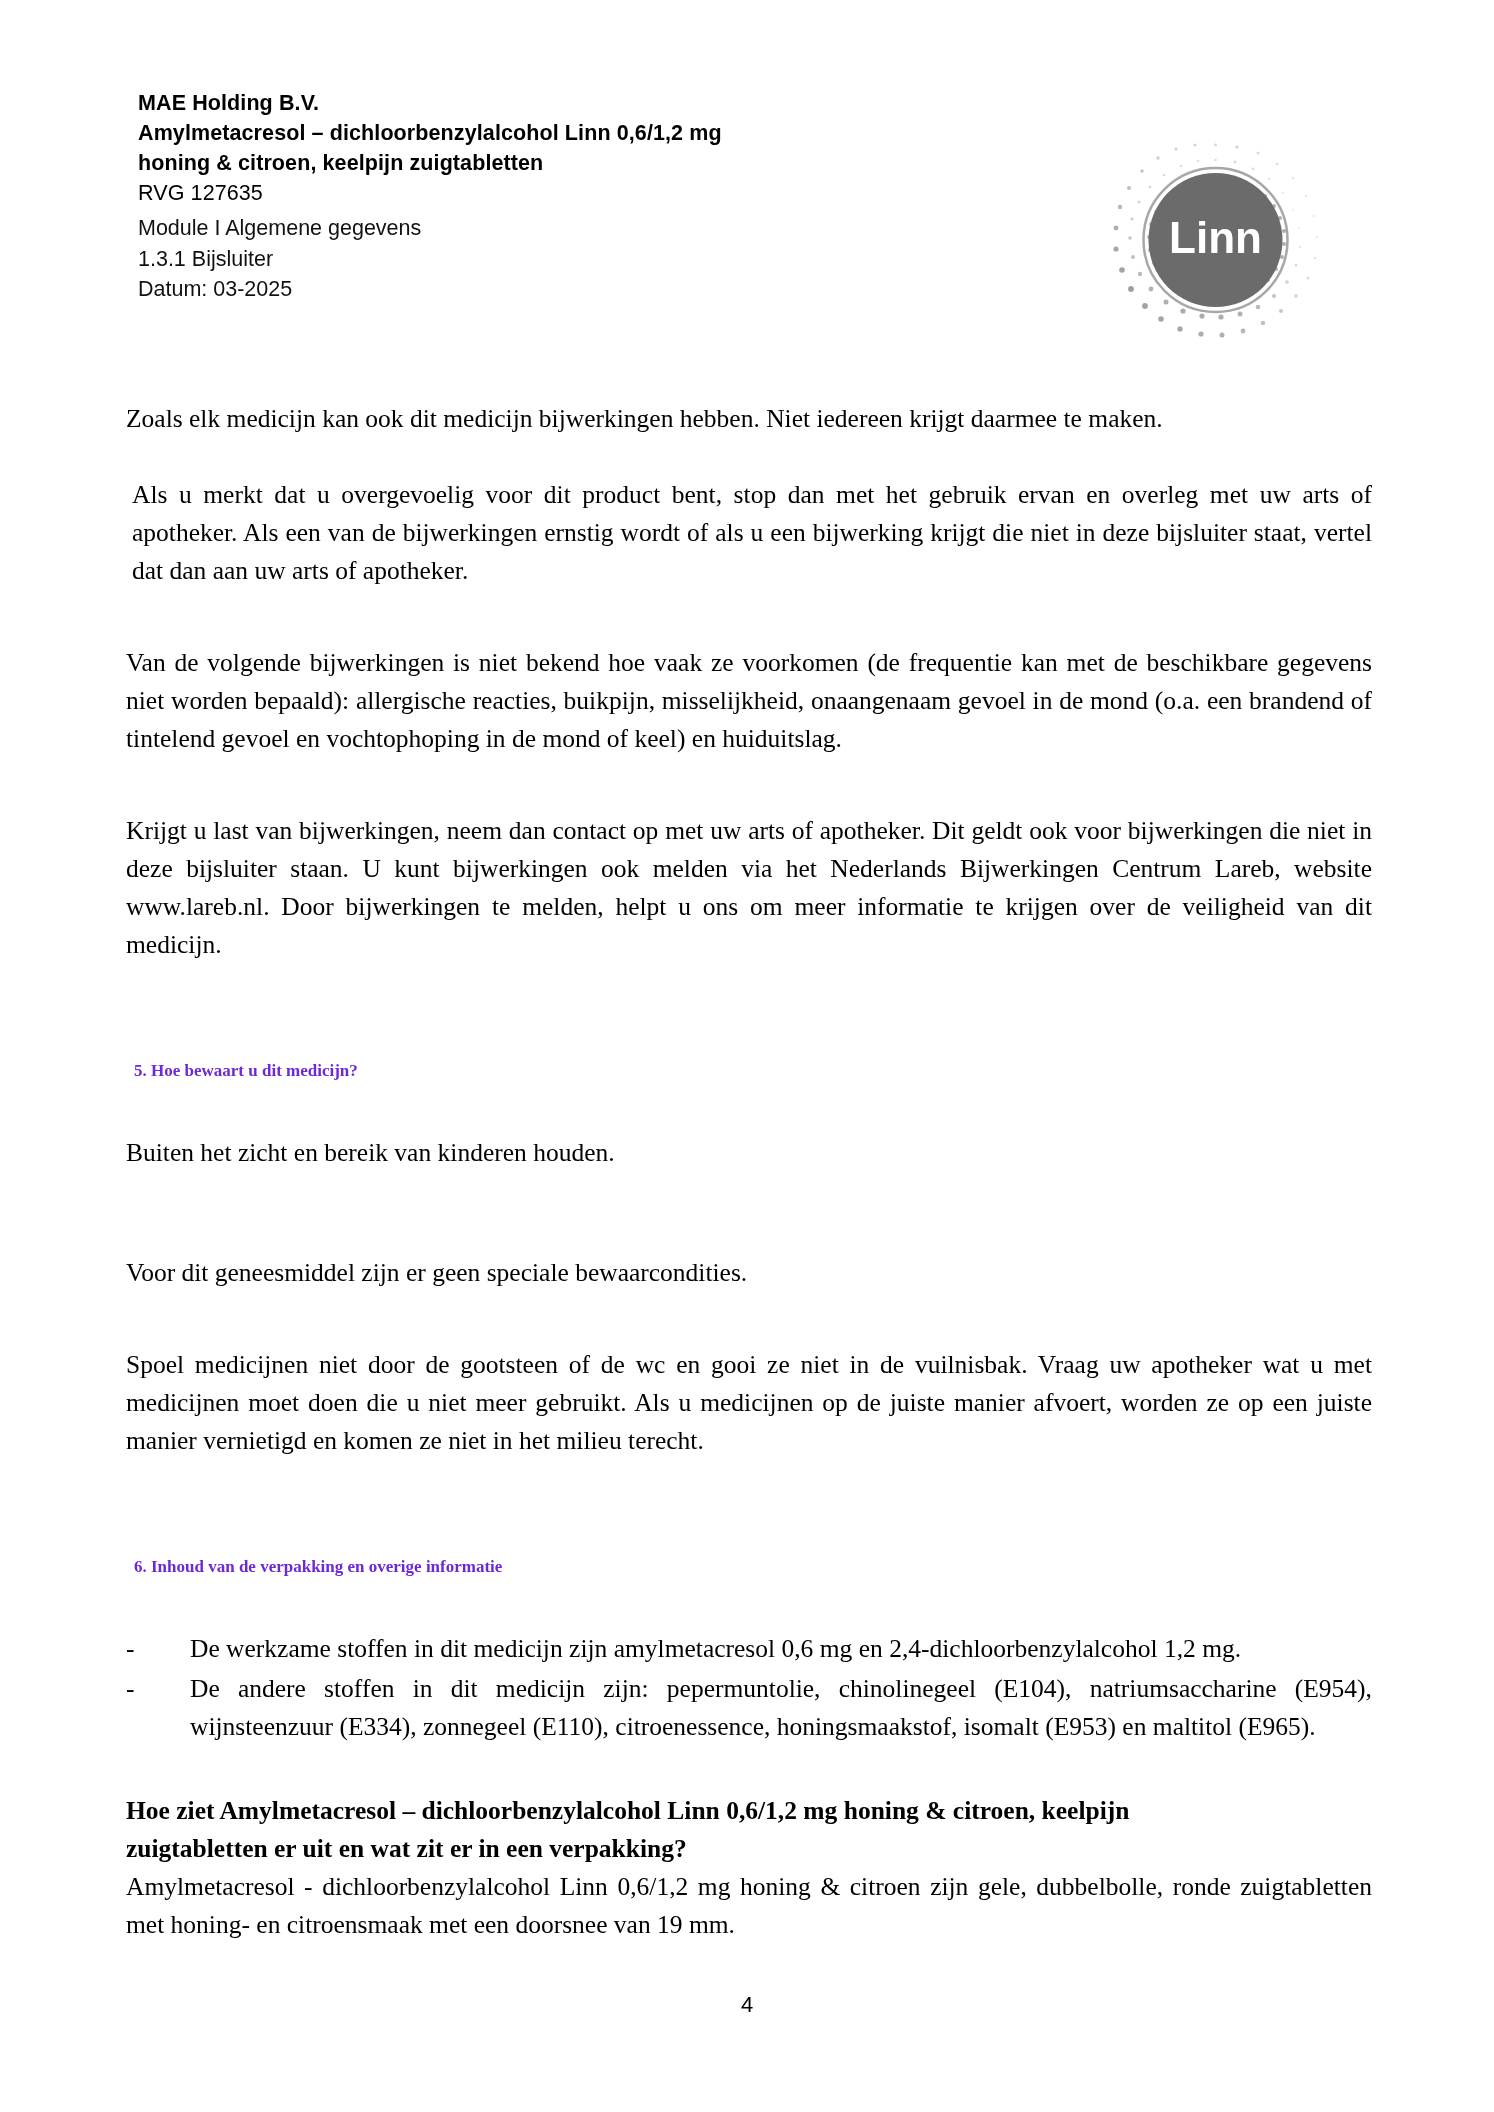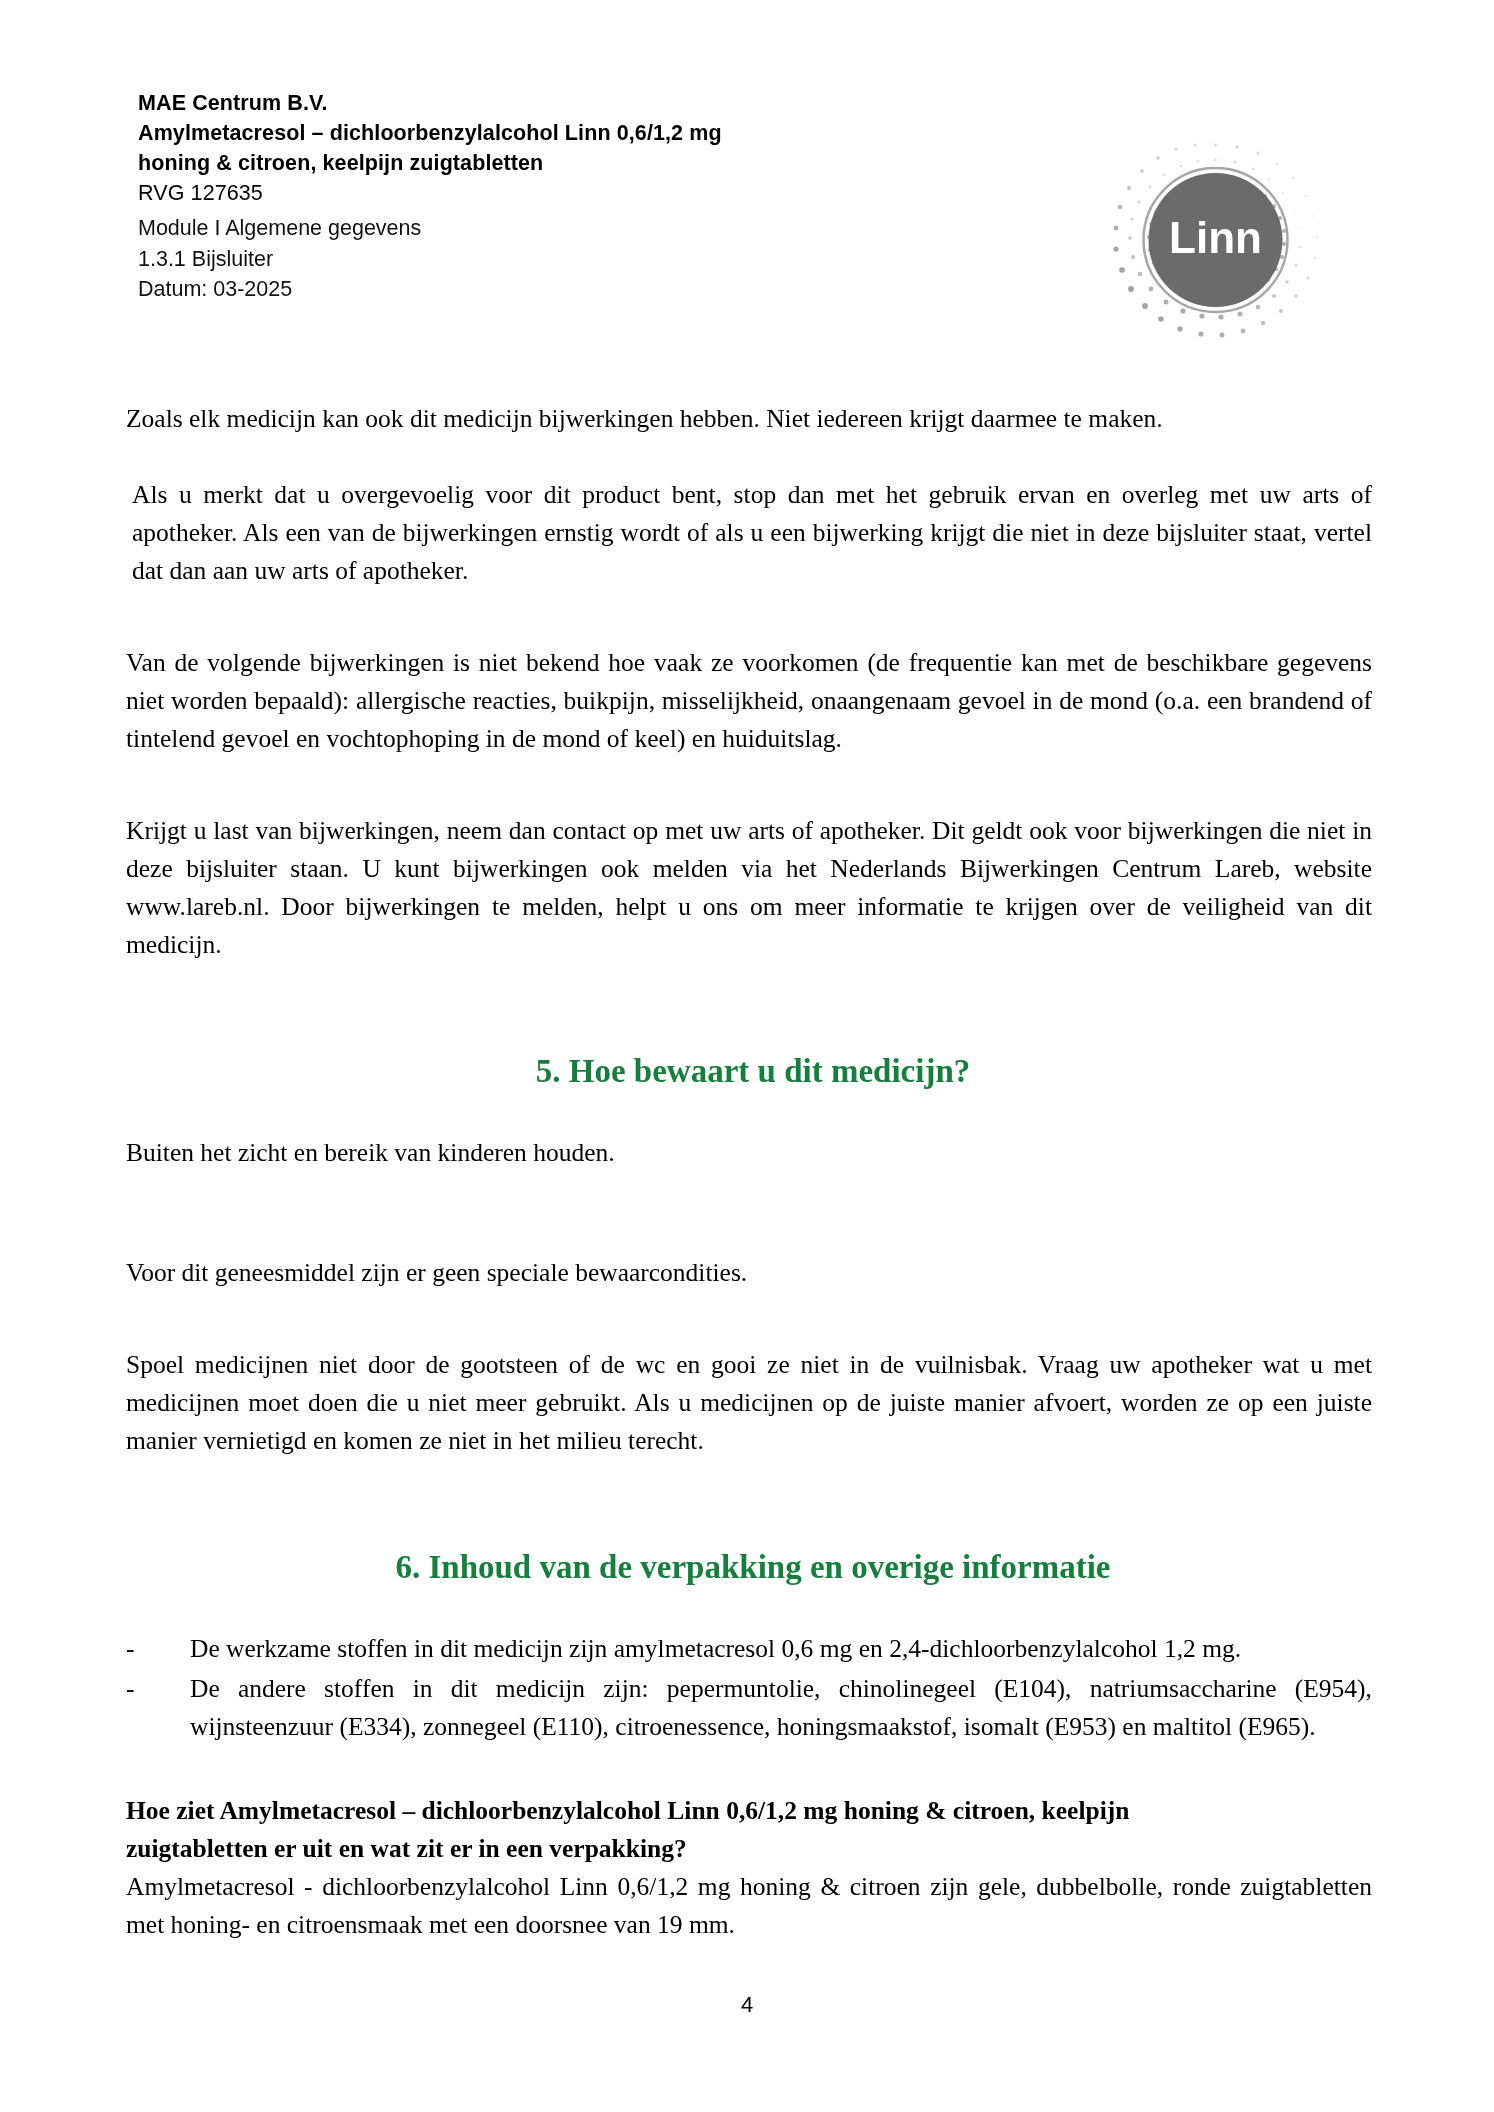--- a/index.html
+++ b/index.html
@@ -81,27 +81,27 @@
     font-family: "Liberation Serif", serif;
     font-size: 25.5px;
     line-height: 38px;
     font-weight: bold;
     color: #000;
     margin: 0;
     text-align: left;
   }
   h2.seclabel {
     font-family: "Liberation Serif", serif;
-    font-size: 33px;
+    font-size: 17px;
     line-height: 38px;
     font-weight: bold;
-    color: #15803d;
+    color: #6d28d9;
     margin: 0;
     padding-left: 8px;
-    text-align: center;
+    text-align: left;
   }
   .gap-lg { height: 44px; }
   .gap-xl { height: 62px; }
   .gap-md { height: 28px; }
   .gap-sm { height: 12px; }
 
   
   ul.dashlist {
     list-style: none;
     margin: 0;
@@ -137,21 +137,21 @@
     font-size: 22px;
     color: #000;
   }
 </style>
 </head>
 <body>
 
 <div class="page">
 
   <div class="header-block">
-    <div class="hdr-line bold">MAE Centrum B.V.</div>
+    <div class="hdr-line bold">MAE Holding B.V.</div>
     <div class="hdr-line bold">Amylmetacresol – dichloorbenzylalcohol Linn 0,6/1,2 mg</div>
     <div class="hdr-line bold">honing &amp; citroen, keelpijn zuigtabletten</div>
     <div class="hdr-line">RVG 127635</div>
   </div>
 
   <div class="module-block">
     <div class="mod-line">Module I Algemene gegevens</div>
     <div class="mod-line">1.3.1 Bijsluiter</div>
     <div class="mod-line">Datum: 03-2025</div>
   </div>

